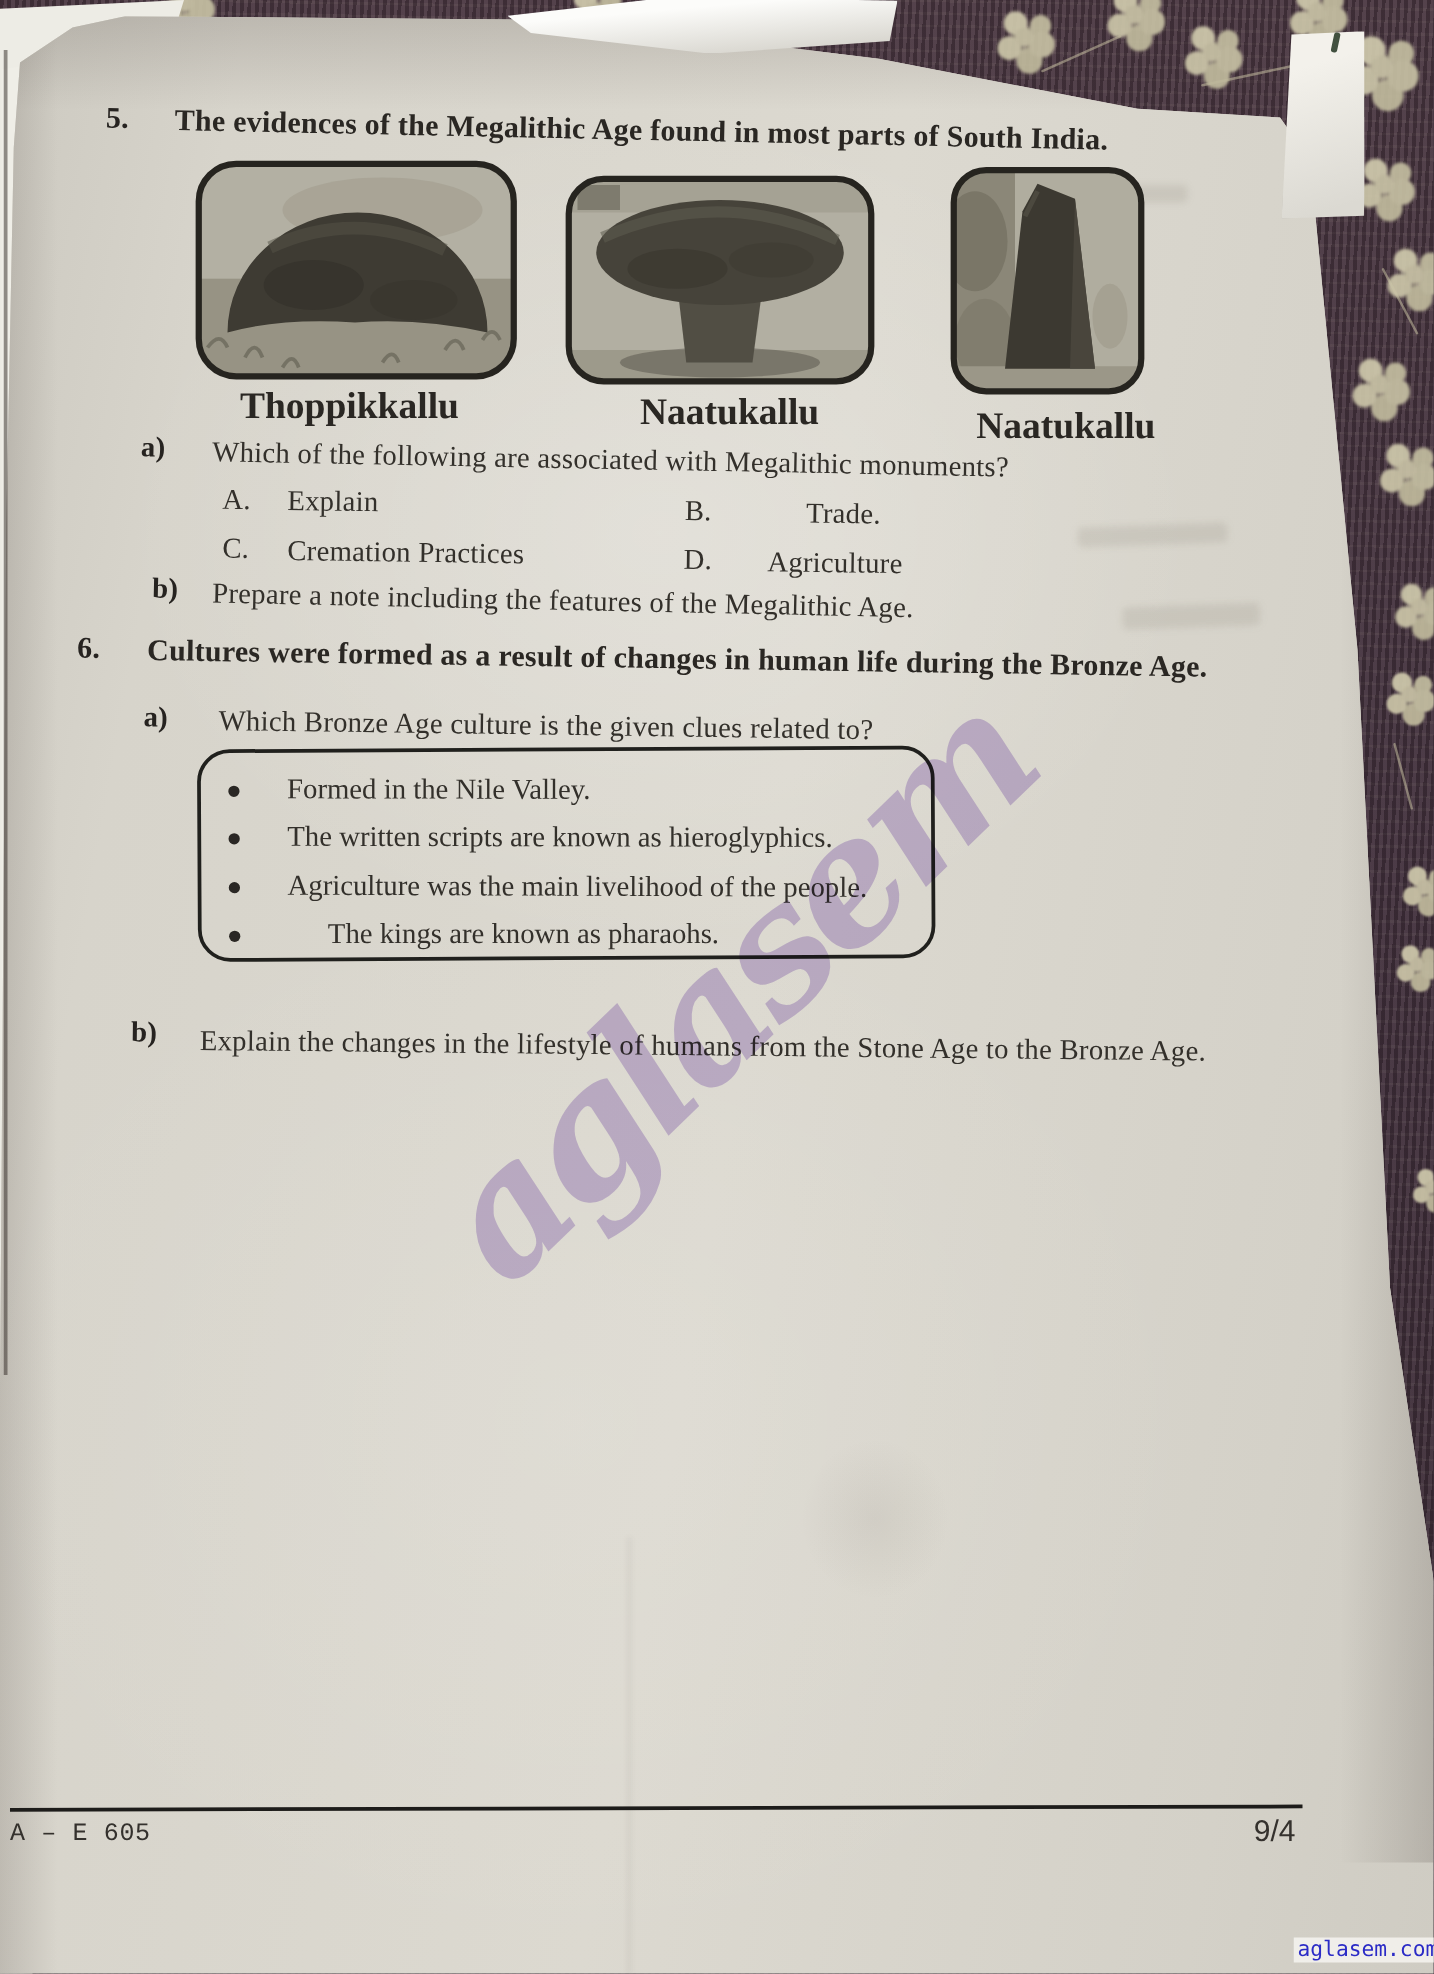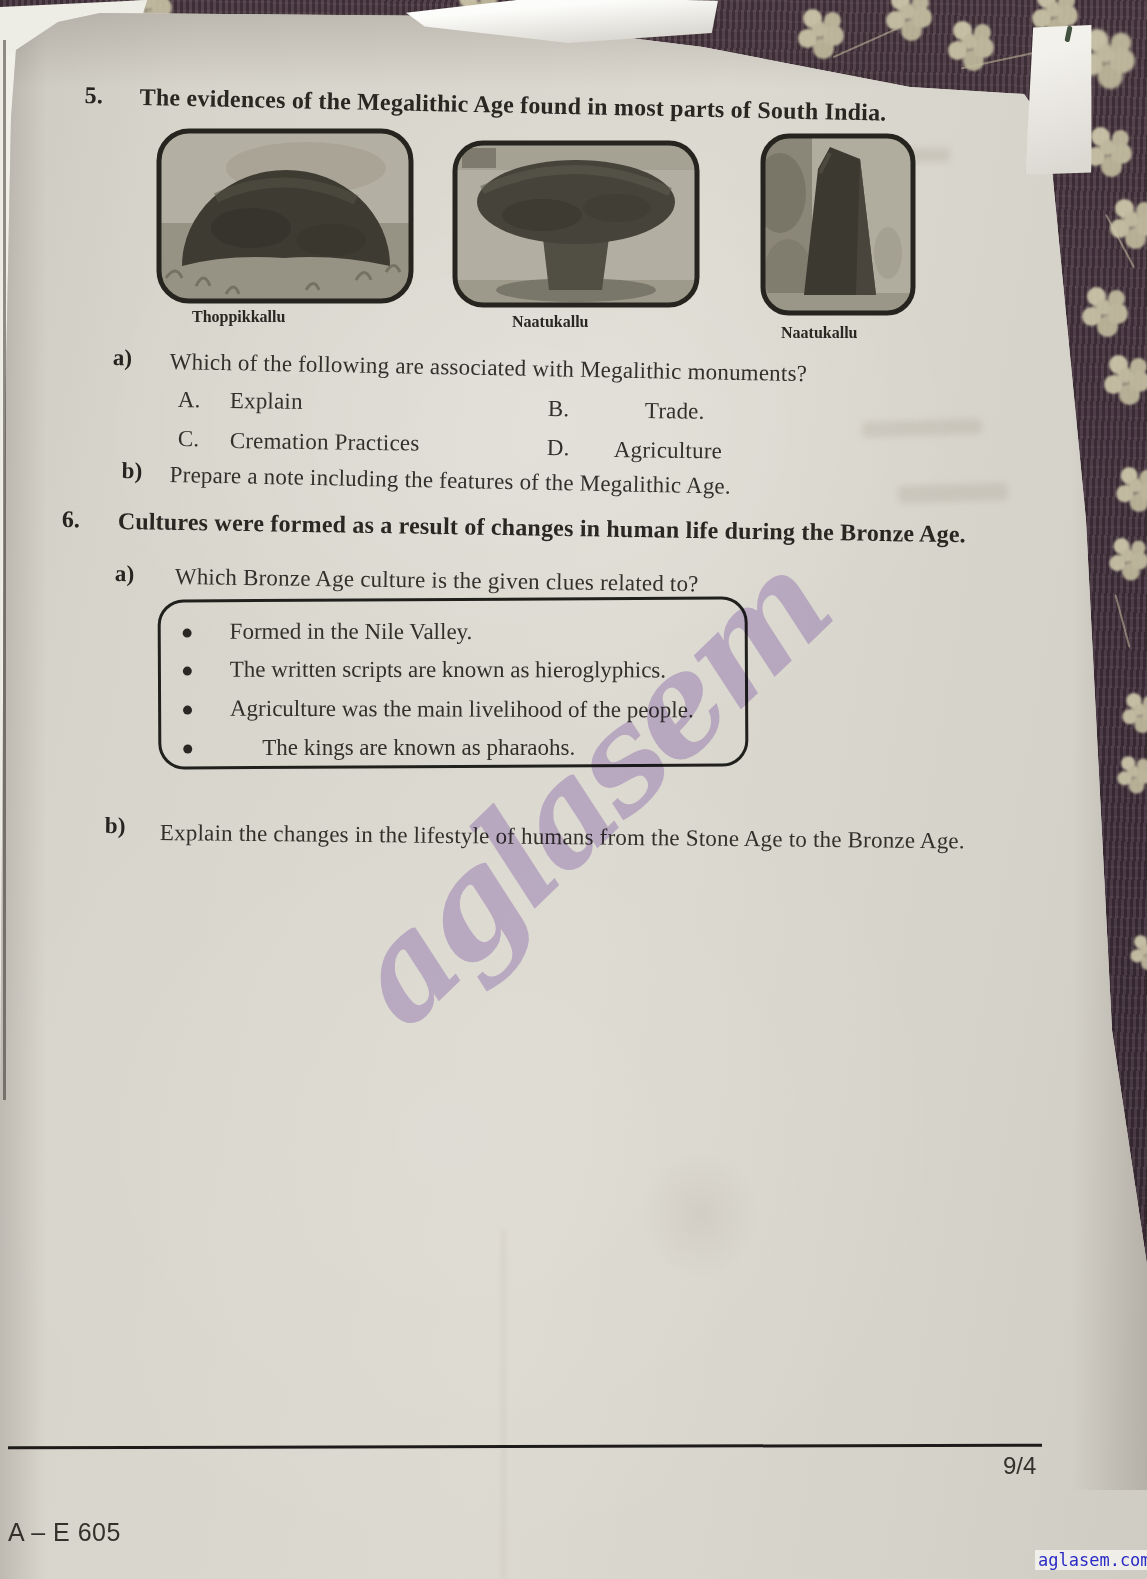--- a/index.html
+++ b/index.html
@@ -58,38 +58,38 @@
   .corner-mark{position:absolute;left:1066px;top:26px;width:5px;height:16px;background:#41503f;
     transform:rotate(12deg);border-radius:2px;}
 
   
   .txt{position:absolute;color:#33302b;font-size:23px;letter-spacing:.2px;transform-origin:left top;}
   .bold{font-weight:bold;color:#2a2723;}
   .num{font-weight:bold;color:#262320;}
 
   .figure{position:absolute;}
   .figure svg{display:block;}
-  .caption{position:absolute;font-weight:bold;font-size:16px;color:#2a2723;}
+  .caption{position:absolute;font-weight:bold;font-size:30px;color:#2a2723;}
 
   .cluebox{position:absolute;left:158px;top:598px;width:590px;height:170px;
     border:3px solid #20201d;border-radius:26px;transform:rotate(-.3deg);box-sizing:border-box;}
   .clue-row{position:absolute;left:0;width:560px;display:flex;transform-origin:left top;}
   .clue-dot{width:9px;height:9px;border-radius:50%;background:#2a2724;margin:10px 0 0 22px;flex:none;}
   .clue-text{margin-left:38px;font-size:23px;color:#33302b;}
 
   .watermark{position:absolute;left:305px;top:608px;width:564px;height:364px;
     display:flex;align-items:center;justify-content:center;transform:rotate(-44deg);
     pointer-events:none;mix-blend-mode:multiply;}
   .watermark span{font-family:"DejaVu Serif",serif;font-style:italic;font-weight:bold;
     font-size:138px;color:rgba(164,130,212,.46);letter-spacing:-6px;white-space:nowrap;}
 
   .footer-line{position:absolute;left:8px;top:1445px;width:1034px;height:3px;background:#1d1c1a;
     transform:rotate(-.15deg);}
-  .footer-code{position:absolute;left:8px;top:1518px;font-family:Liberation Sans, sans-serif;
-    font-size:25px;color:#34312d;letter-spacing:.5px;}
+  .footer-code{position:absolute;left:8px;top:1456px;font-family:Liberation Mono, monospace;
+    font-size:20px;color:#34312d;letter-spacing:.5px;}
   .footer-page{position:absolute;left:1003px;top:1452px;font-family:"Liberation Sans",sans-serif;
     font-size:24px;color:#34312d;}
   .site-credit{position:absolute;left:1035px;top:1550px;font-family:"DejaVu Sans Mono",monospace;
     font-size:17px;color:#2b2bc6;background:rgba(243,242,237,.9);padding:0 3px;}
 </style>
 </head>
 <body>
 
 <div class="scene">
 

